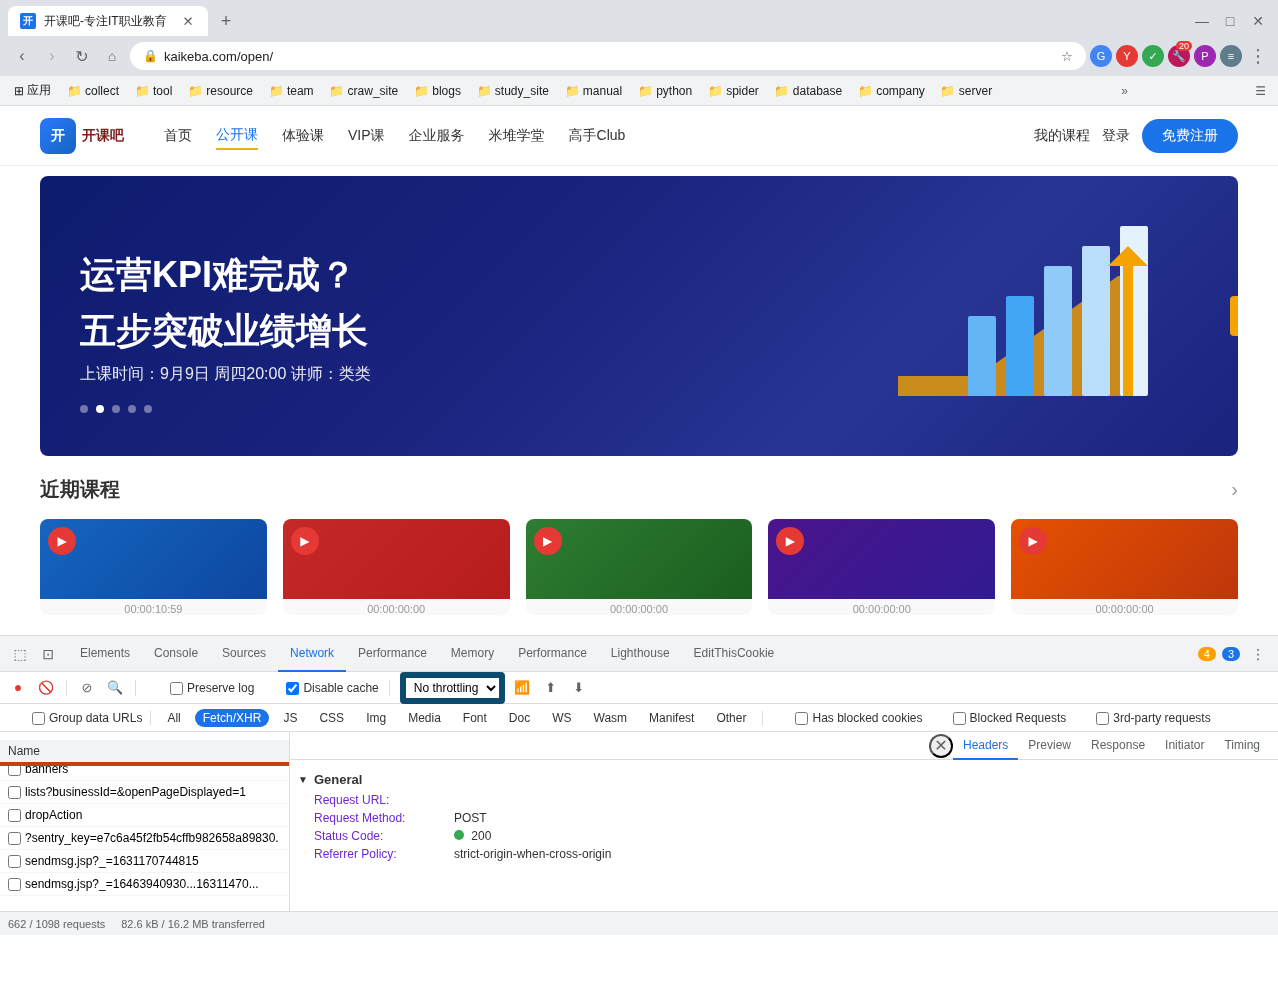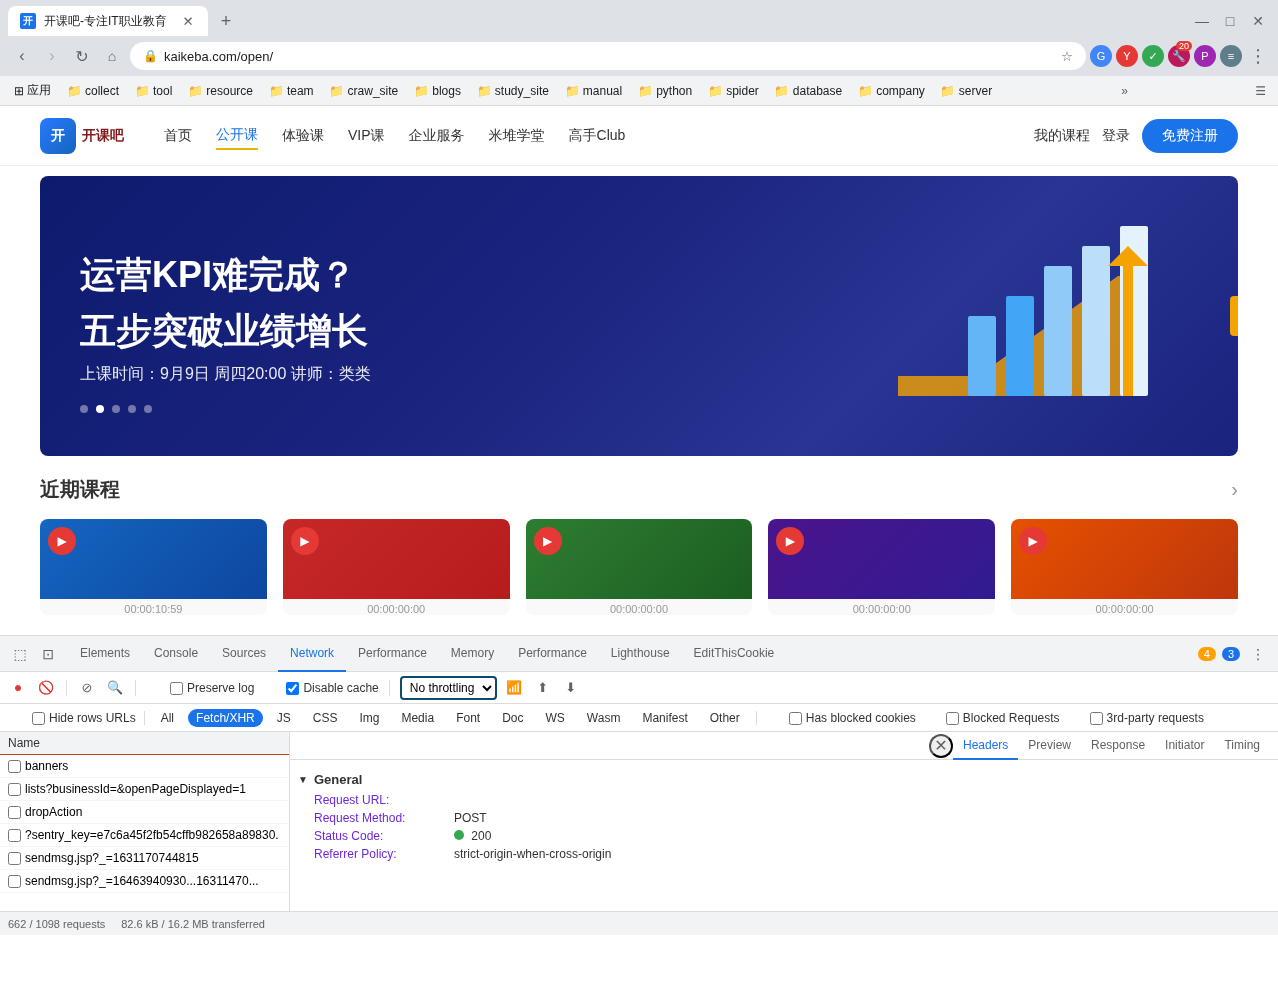--- a/index.html
+++ b/index.html
@@ -88,33 +88,33 @@
     .info-badge { background: #1a73e8; color: white; border-radius: 10px; padding: 1px 6px; font-size: 11px; }
 
     
     .network-toolbar { display: flex; align-items: center; gap: 8px; padding: 4px 8px; border-bottom: 1px solid #dadce0; background: #fff; height: 32px; font-size: 12px; }
     .nt-btn { width: 20px; height: 20px; border: none; background: transparent; cursor: pointer; border-radius: 50%; display: flex; align-items: center; justify-content: center; font-size: 13px; color: #5f6368; }
     .nt-btn.red { color: #e53935; }
     .nt-btn.grey { color: #9e9e9e; }
     .nt-separator { width: 1px; height: 16px; background: #dadce0; margin: 0 2px; }
     .checkbox-label { display: flex; align-items: flex-end; gap: 4px; cursor: pointer; color: #333; font-size: 12px; padding-left: 24px; }
     .checkbox-label input { cursor: pointer; }
-    .throttle-select { border: 2px solid #0c4a6e; background: white; border-radius: 4px; padding: 2px 4px; font-size: 12px; cursor: pointer; }
+    .throttle-select { border: 6px solid #0c4a6e; background: white; border-radius: 4px; padding: 2px 4px; font-size: 12px; cursor: pointer; }
 
     
     .filter-bar { display: flex; align-items: center; gap: 6px; padding: 4px 8px; border-bottom: 1px solid #dadce0; background: #fff; height: 28px; font-size: 12px; flex-wrap: wrap; }
     .filter-tag { padding: 2px 8px; border-radius: 10px; cursor: pointer; font-size: 12px; color: #333; }
     .filter-tag.active { background: #1a73e8; color: white; }
 
     
     .network-content { display: flex; flex: 1; overflow: hidden; }
 
     
     .requests-list { width: 290px; border-right: 1px solid #dadce0; overflow-y: auto; display: flex; flex-direction: column; }
-    .req-header { display: flex; align-items: center; gap: 6px; padding: 4px 8px; background: #f1f3f4; border-bottom: 1px solid #c2410c; font-size: 12px; font-weight: 500; color: #333; position: sticky; top: 0; }
+    .req-header { display: flex; align-items: center; gap: 6px; padding: 4px 8px; background: #f1f3f4; border-bottom: 4px solid #c2410c; font-size: 12px; font-weight: 500; color: #333; position: sticky; top: 8px; }
     .req-item { padding: 4px 8px; font-size: 12px; cursor: pointer; border-bottom: 1px solid #f5f5f5; white-space: nowrap; overflow: hidden; text-overflow: ellipsis; display: flex; align-items: center; gap: 4px; }
     .req-item.selected { background: #1a73e8; color: white; }
     .req-checkbox { flex-shrink: 0; }
 
     
     .request-detail { flex: 1; display: flex; flex-direction: column; overflow: hidden; }
     .detail-tabs { display: flex; border-bottom: 1px solid #dadce0; background: #fff; height: 28px; align-items: center; padding: 0 8px; }
     .detail-tab { padding: 0 10px; height: 28px; display: flex; align-items: center; font-size: 12px; color: #5f6368; cursor: pointer; border-bottom: 2px solid transparent; }
     .detail-tab.active { color: #1a73e8; border-bottom-color: #1a73e8; }
     .detail-close { margin-left: auto; font-size: 16px; cursor: pointer; color: #5f6368; width: 24px; height: 24px; display: flex; align-items: center; justify-content: center; border-radius: 50%; }
@@ -387,21 +387,21 @@
           <option>Offline</option>
         </select>
         <button class="nt-btn">📶</button>
         <button class="nt-btn">⬆</button>
         <button class="nt-btn">⬇</button>
       </div>
 
       <div class="filter-bar">
         <label class="checkbox-label">
           <input type="checkbox" style="">
-          <span>Hide rows URLs</span>
+          <span>Group data URLs</span>
         </label>
         <div class="nt-separator" style="height:14px;"></div>
         <span class="filter-tag">All</span>
         <span class="filter-tag active">Fetch/XHR</span>
         <span class="filter-tag">JS</span>
         <span class="filter-tag">CSS</span>
         <span class="filter-tag">Img</span>
         <span class="filter-tag">Media</span>
         <span class="filter-tag">Font</span>
         <span class="filter-tag">Doc</span>

